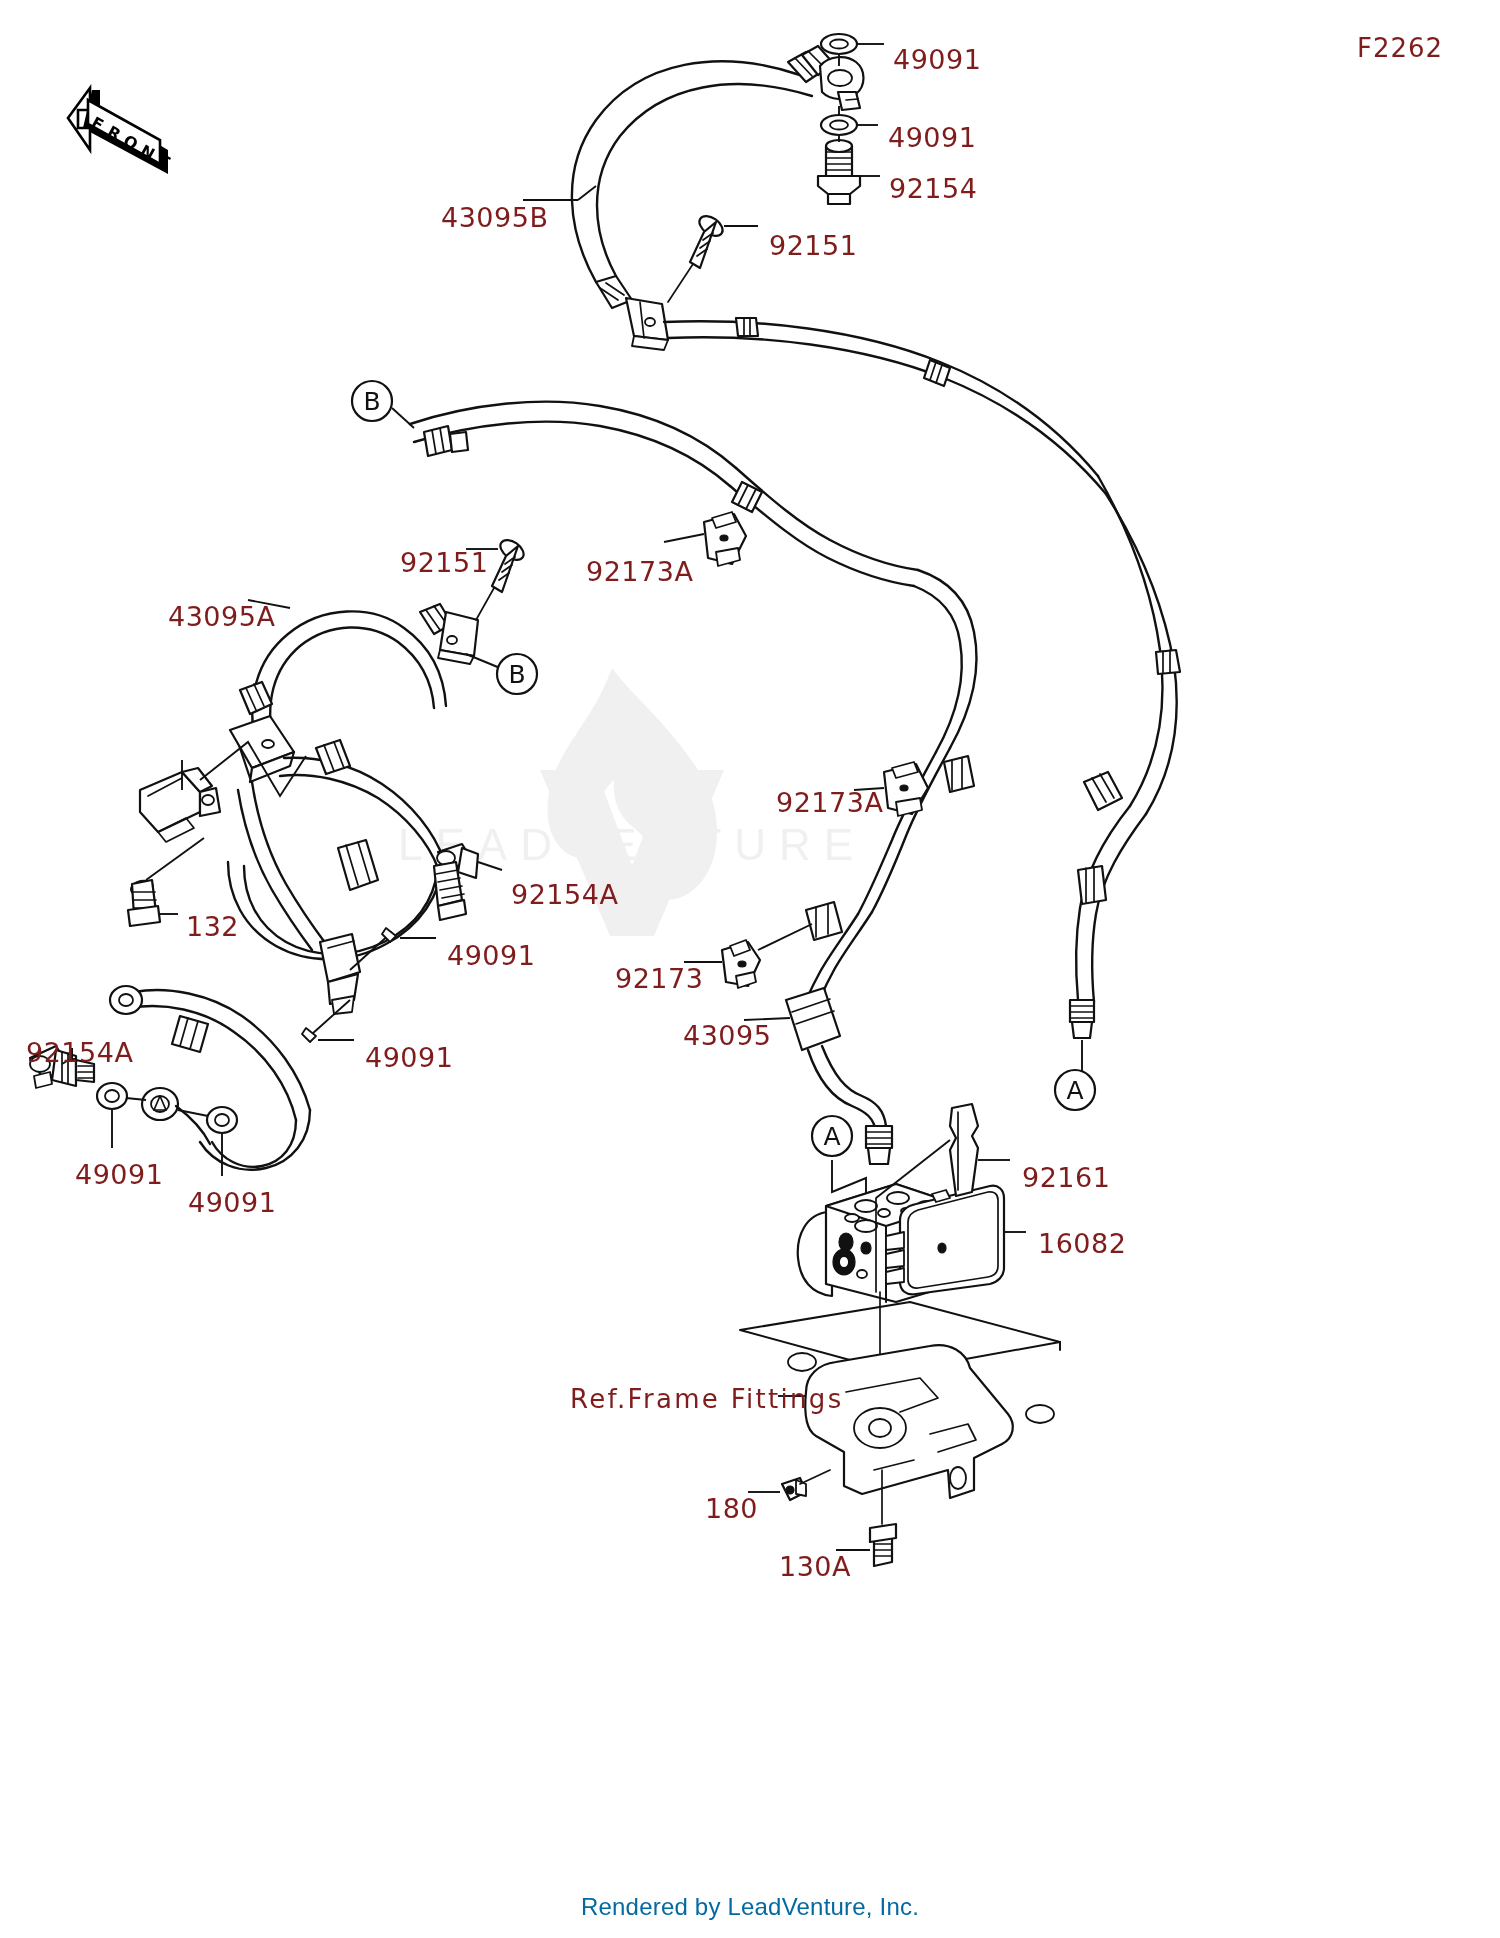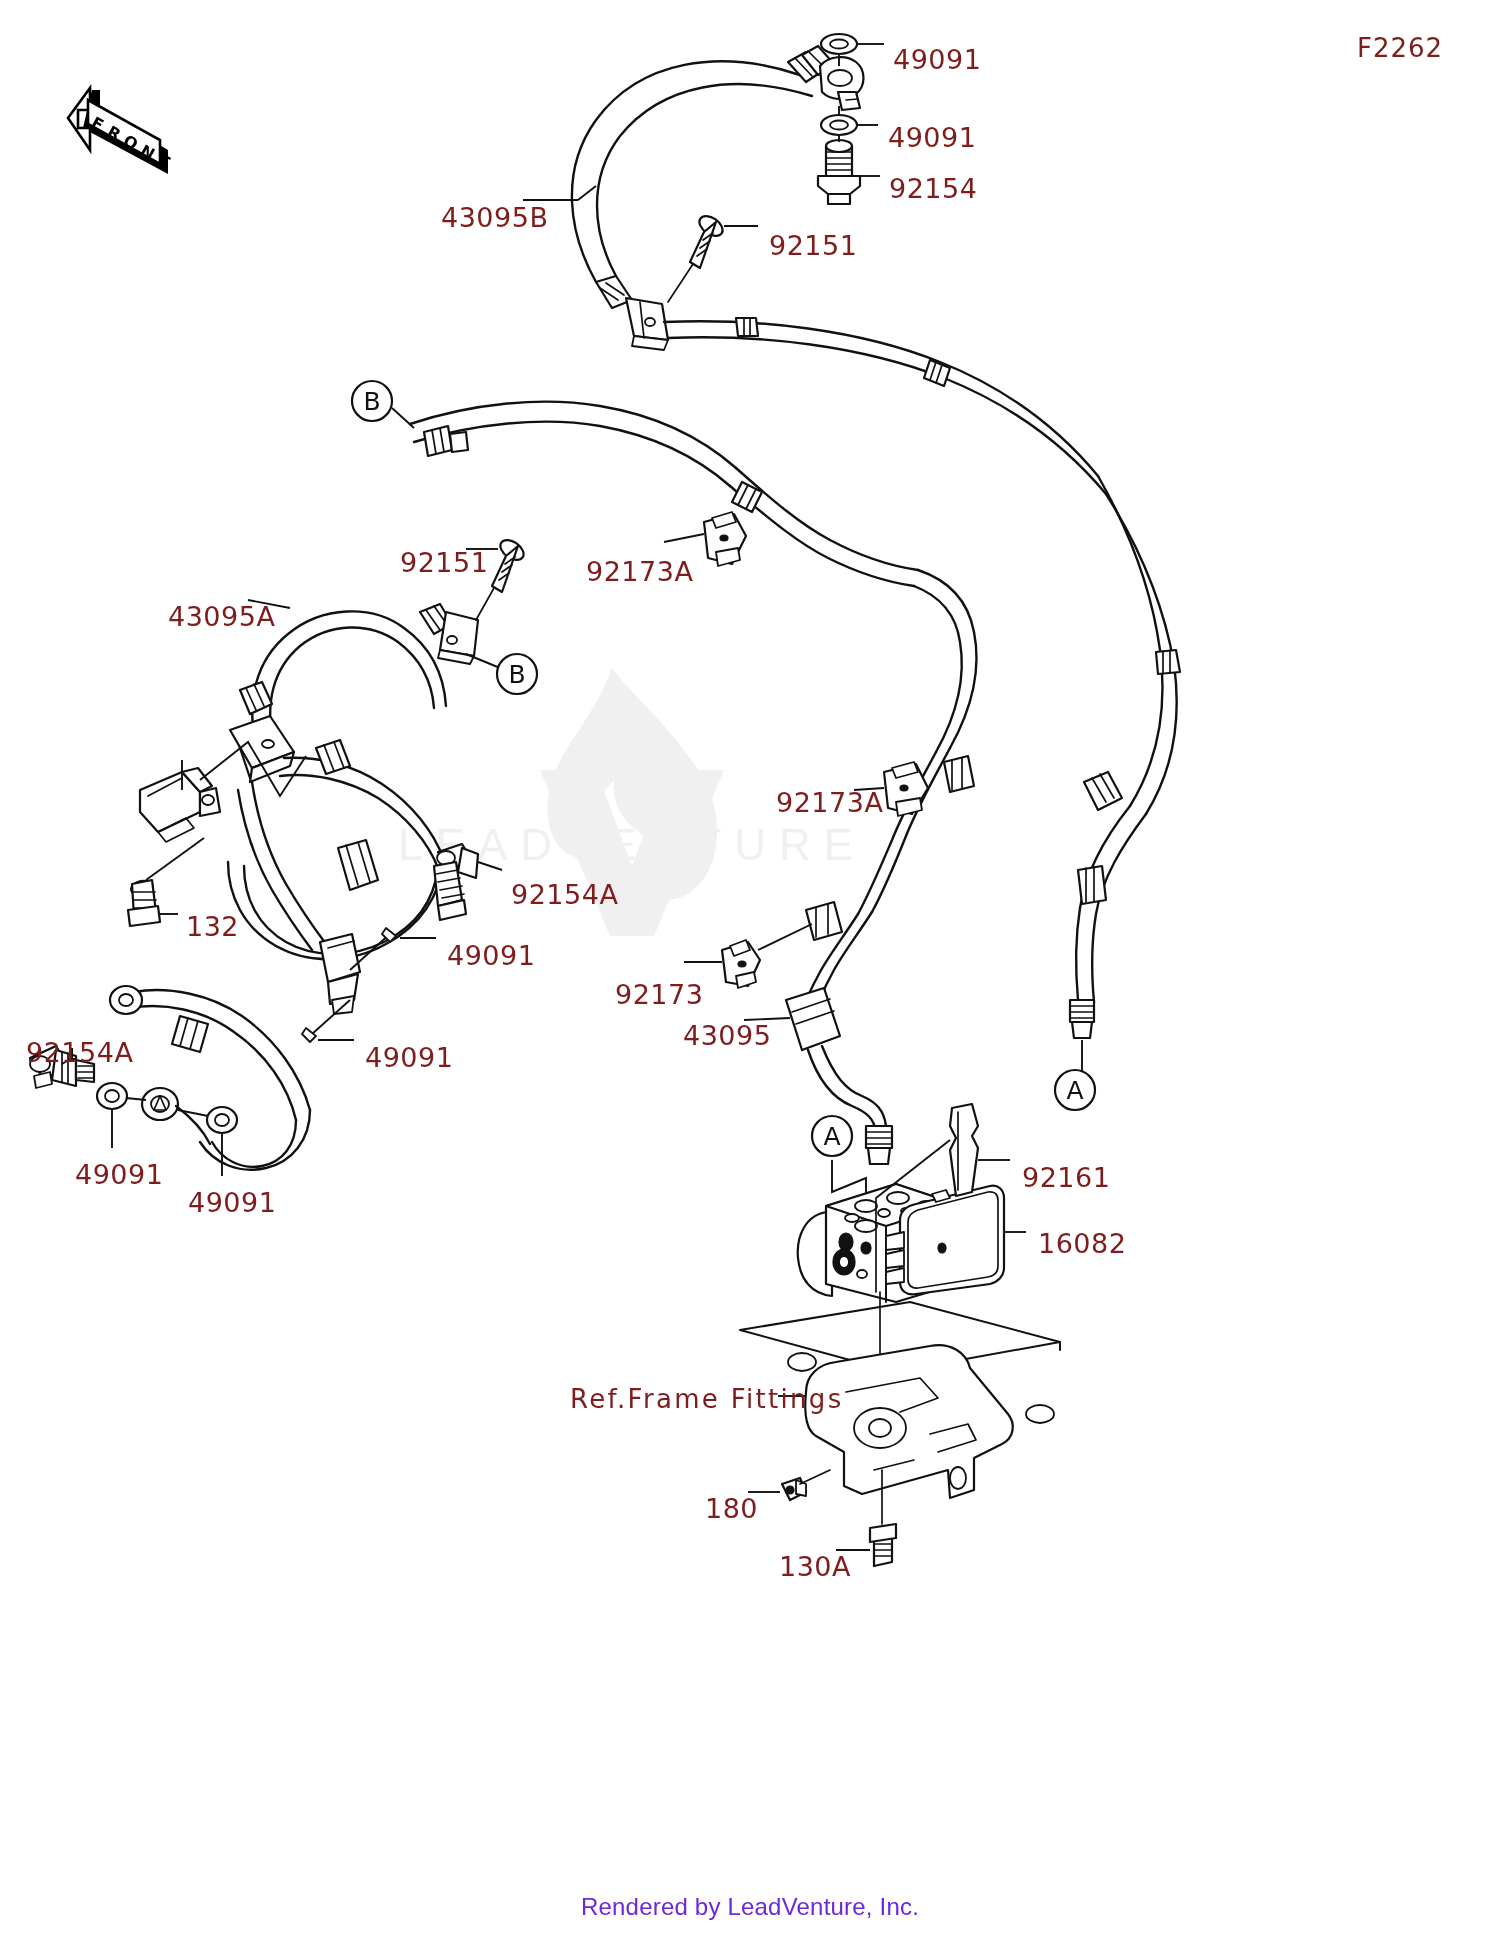--- a/index.html
+++ b/index.html
@@ -43,21 +43,21 @@
     letter-spacing: 1px;
   }
   .credit {
     position: absolute;
     left: 0;
     top: 1893px;
     width: 1500px;
     text-align: center;
     font-family: "Liberation Sans", sans-serif;
     font-size: 24px;
-    color: #6d28d9;
+    color: #0369a1;
     letter-spacing: 0.2px;
   }
   .frontbadge {
     position: absolute;
     left: 60px;
     top: 78px;
     width: 120px;
     height: 110px;
   }
 </style>
@@ -585,21 +585,21 @@
       <div class="lbl" style="left: 889px; top: 175px;">92154</div>
       <div class="lbl" style="left: 769px; top: 232px;">92151</div>
       <div class="lbl" style="left: 441px; top: 204px;">43095B</div>
       <div class="lbl" style="left: 400px; top: 549px;">92151</div>
       <div class="lbl" style="left: 586px; top: 558px;">92173A</div>
       <div class="lbl" style="left: 168px; top: 603px;">43095A</div>
       <div class="lbl" style="left: 776px; top: 789px;">92173A</div>
       <div class="lbl" style="left: 511px; top: 881px;">92154A</div>
       <div class="lbl" style="left: 186px; top: 913px;">132</div>
       <div class="lbl" style="left: 447px; top: 942px;">49091</div>
-      <div class="lbl" style="left: 615px; top: 965px; margin-top: 16px;">92173</div>
+      <div class="lbl" style="left: 615px; top: 965px;">92173</div>
       <div class="lbl" style="left: 683px; top: 1022px;">43095</div>
       <div class="lbl" style="left: 365px; top: 1044px;">49091</div>
       <div class="lbl" style="left: 26px; top: 1039px;">92154A</div>
       <div class="lbl" style="left: 75px; top: 1161px;">49091</div>
       <div class="lbl" style="left: 188px; top: 1189px;">49091</div>
       <div class="lbl" style="left: 1022px; top: 1164px;">92161</div>
       <div class="lbl" style="left: 1038px; top: 1230px;">16082</div>
       <div class="lbl" style="left: 705px; top: 1495px;">180</div>
       <div class="lbl" style="left: 779px; top: 1553px;">130A</div>
     </div>

